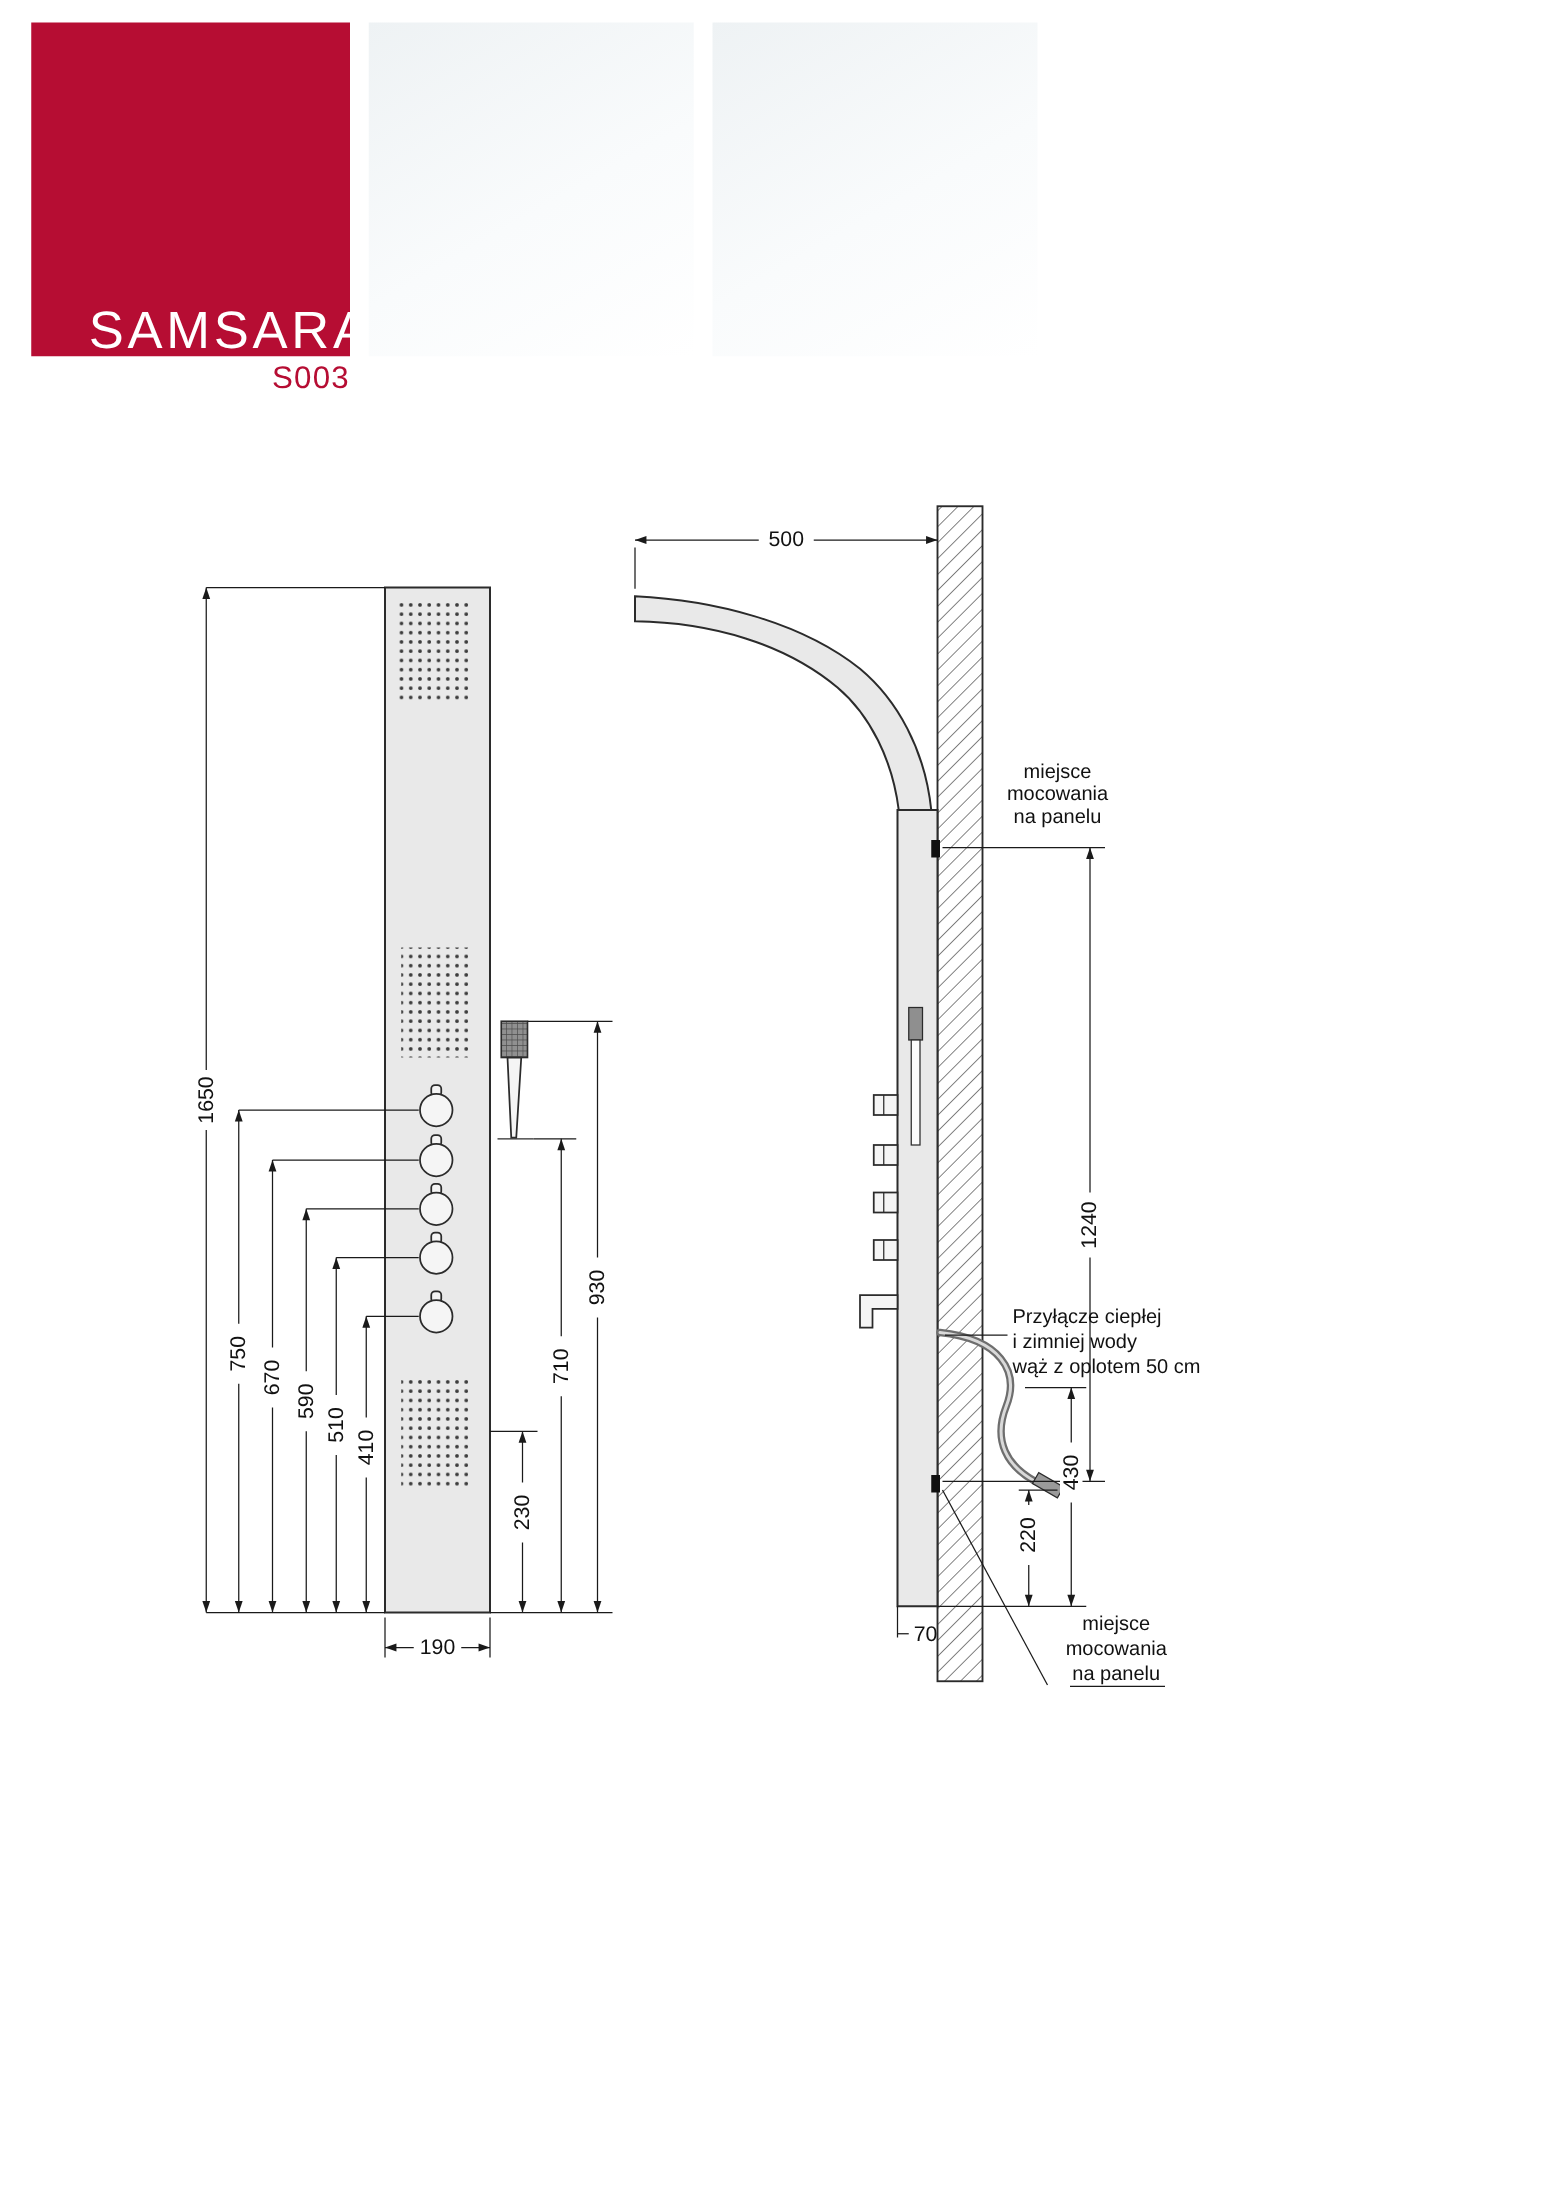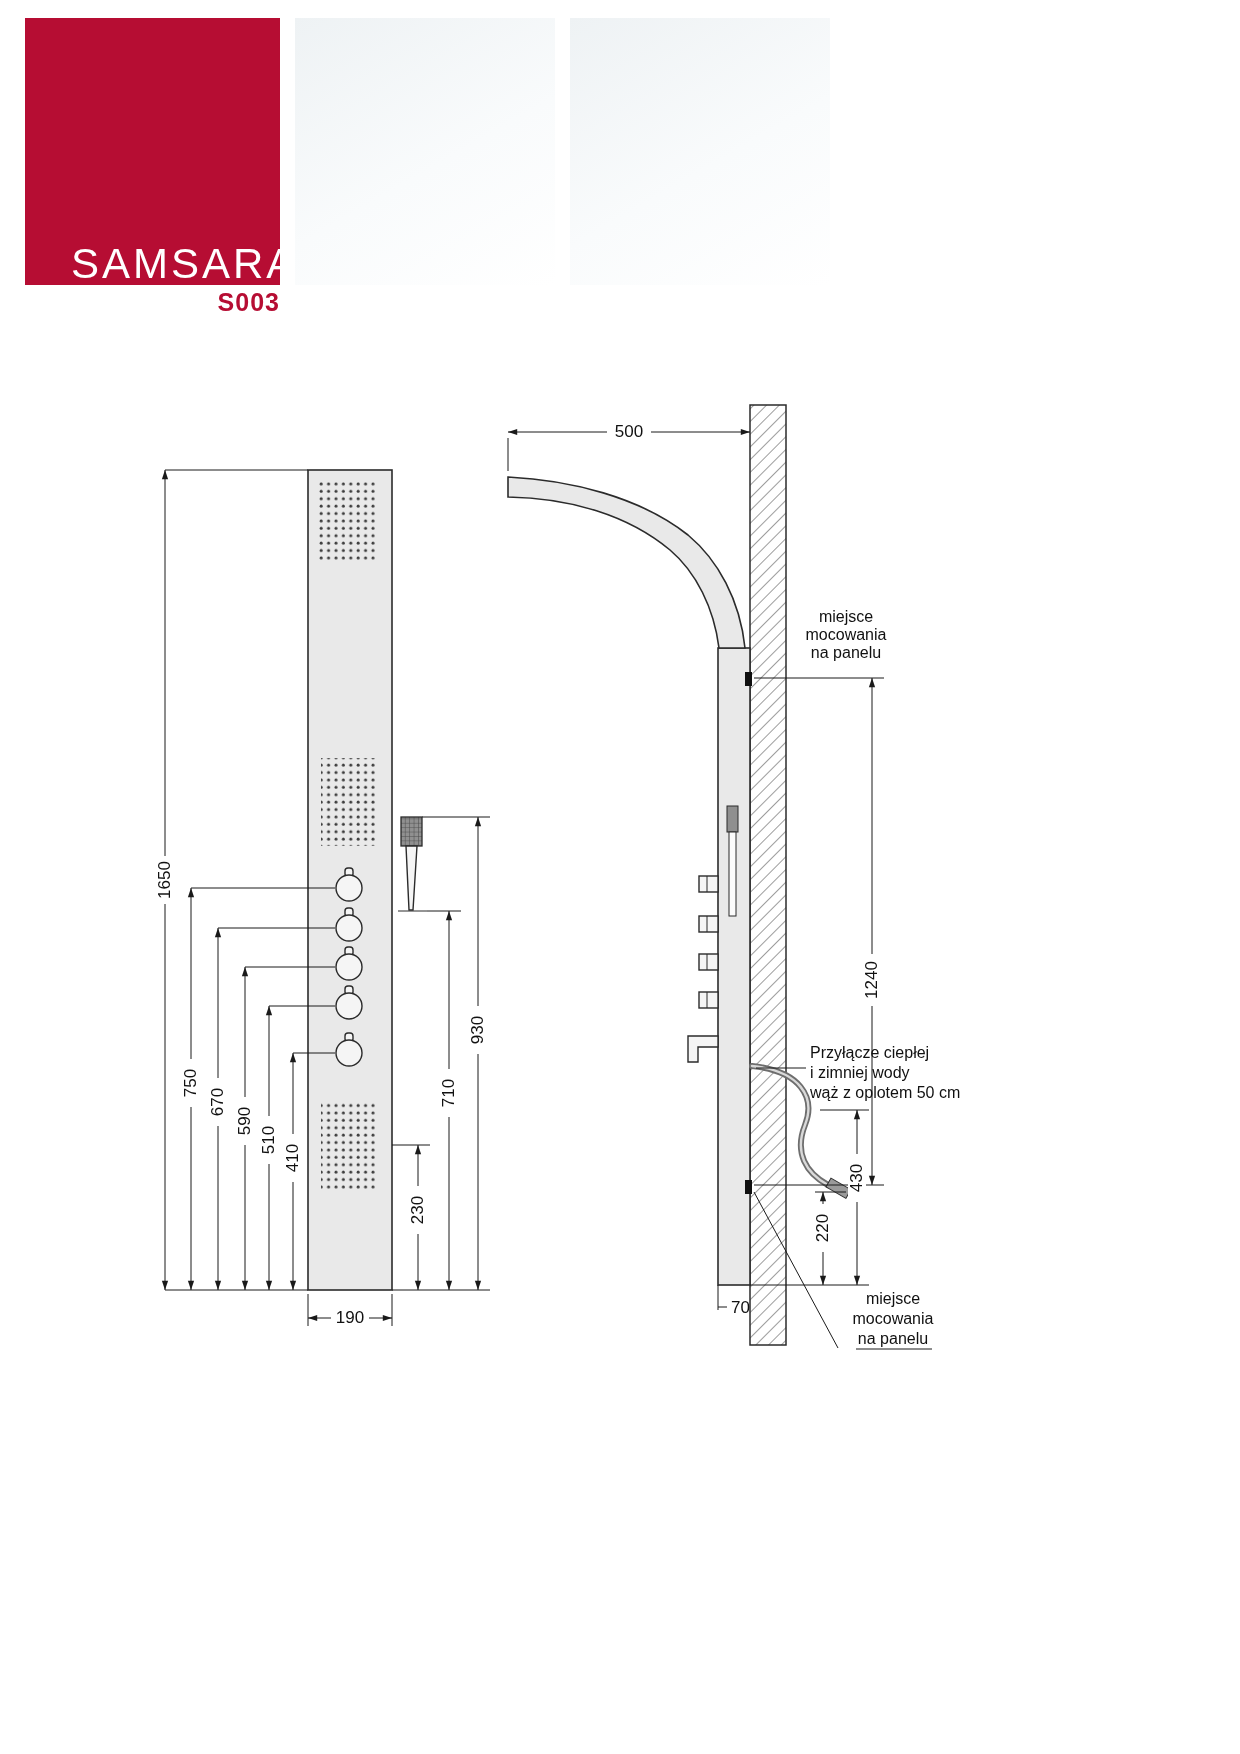--- a/index.html
+++ b/index.html
@@ -1,21 +1,21 @@
 <!DOCTYPE html>
 <html style="--brand-red: #b60d33;"><head>
 <meta charset="utf-8">
 <style>
   html,body{margin:0;padding:0;background:#fff;}
   .page{position:relative;width:1240px;height:1754px;background:#ffffff;overflow:hidden;
         font-family:"Liberation Sans",sans-serif;border-radius:32px;}
   .brand-square{position:absolute;left:25px;top:18px;width:255px;height:267px;background:var(--brand-red,#b60d33);}
   .brand-name{position:absolute;left:46px;bottom:0px;color:#ffffff;font-size:42px;font-weight:300;letter-spacing:3px;line-height:1;}
   .brand-model{position:absolute;left:25px;top:288px;width:255px;text-align:right;color:var(--brand-red,#b60d33);
-               font-size:25px;font-weight:700;letter-spacing:1px;}
+               font-size:25px;font-weight:400;letter-spacing:1px;}
   .tile{position:absolute;top:18px;width:260px;height:267px;
         background:linear-gradient(150deg,#eef2f4 0%,#f9fbfc 55%,#ffffff 100%);}
   .tile-1{left:295px;} .tile-2{left:570px;}
   svg.drawing{position:absolute;left:0;top:0;}
   .panel{fill:#e9e9e9;stroke:#2b2b2b;stroke-width:1.6;}
   .knob{fill:#f5f5f5;stroke:#2b2b2b;stroke-width:1.4;}
   .dim{stroke:#1a1a1a;stroke-width:1;fill:none;}
   .thin{stroke:#2b2b2b;stroke-width:1;fill:none;}
   .bg{fill:#ffffff;}
   .label{font:17px "Liberation Sans",sans-serif;fill:#111;}

